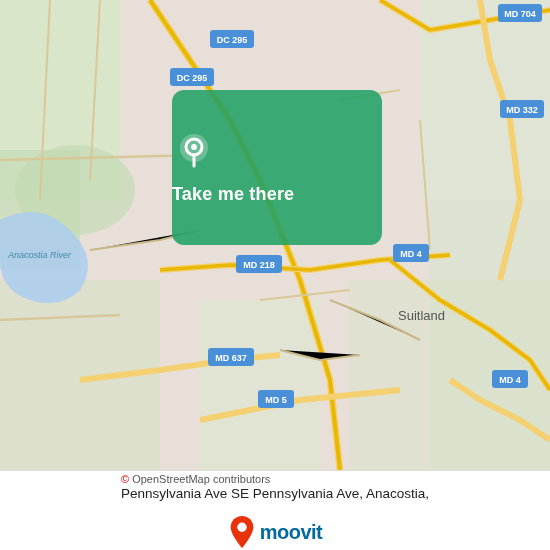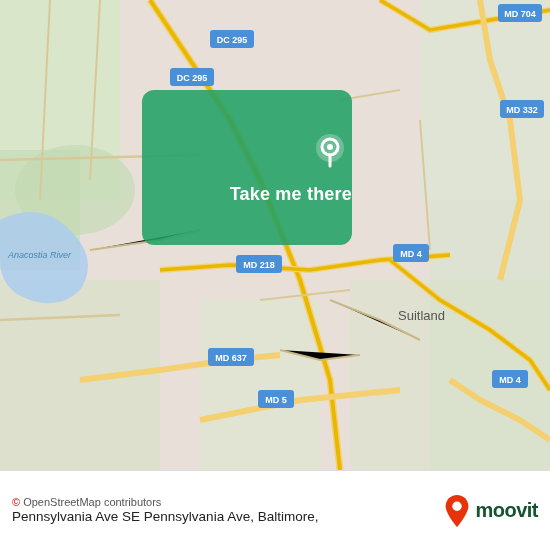--- a/index.html
+++ b/index.html
@@ -25,28 +25,28 @@
       width: 100%;
       height: 100%;
       position: absolute;
       top: 0; left: 0;
     }
 
     
     #take-me-there-overlay {
       position: absolute;
       top: 90px;
-      left: 142px;
+      left: 172px;
       width: 210px;
       height: 155px;
       background: rgba(34, 160, 100, 0.88);
       border-radius: 12px;
       display: flex;
       flex-direction: column;
-      align-items: flex-end;
+      align-items: flex-start;
       justify-content: center;
       cursor: pointer;
       gap: 10px;
     }
 
     #location-pin-icon {
       width: 44px;
       height: 44px;
     }
 
@@ -60,20 +60,21 @@
     
     #footer {
       width: 550px;
       height: 80px;
       background: white;
       display: flex;
       align-items: center;
       padding: 0 12px;
       border-top: 1px solid #ddd;
       gap: 8px;
+      flex-direction: column;
     }
 
     #footer-text-block {
       flex: 1;
     }
 
     #footer-address {
       font-size: 13.5px;
       color: #222;
       font-weight: 400;
@@ -94,21 +95,21 @@
     }
 
     #moovit-pin {
       width: 28px;
       height: 36px;
     }
 
     #moovit-text {
       font-size: 20px;
       font-weight: 700;
-      color: #14532d;
+      color: #0369a1;
       letter-spacing: -0.5px;
     }
   </style>
 </head>
 <body>
 
 <div id="map-container">
 
   <svg id="map-svg" viewBox="0 0 550 470" xmlns="http://www.w3.org/2000/svg">
 
@@ -200,21 +201,21 @@
   </div>
 </div>
 
 <div id="footer">
   <div id="footer-text-block">
     <div id="footer-osm">
       <span style="color:#e00;">©</span>
       <span> OpenStreetMap contributors</span>
     </div>
     <div id="footer-address">
-      <span>Pennsylvania Ave SE Pennsylvania Ave, Baltimore,</span><br>
+      <span>Pennsylvania Ave SE Pennsylvania Ave, Anacostia,</span><br>
     </div>
   </div>
 
   <div id="moovit-logo">
 
     <svg id="moovit-pin" viewBox="0 0 28 38" xmlns="http://www.w3.org/2000/svg" width="28" height="38">
       <path d="M 14 2 C 7 2 2 7.5 2 14 C 2 22 14 36 14 36 C 14 36 26 22 26 14 C 26 7.5 21 2 14 2 Z" fill="#e8320a"></path>
       <circle cx="14" cy="14" r="5" fill="white"></circle>
     </svg>
     <span id="moovit-text">moovit</span>

